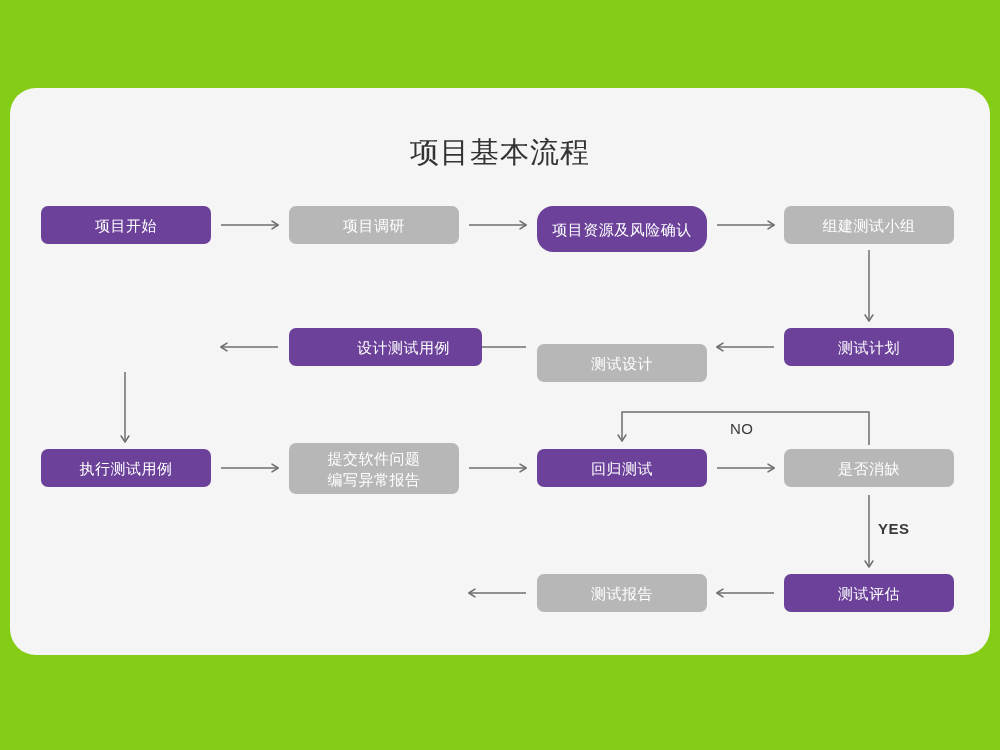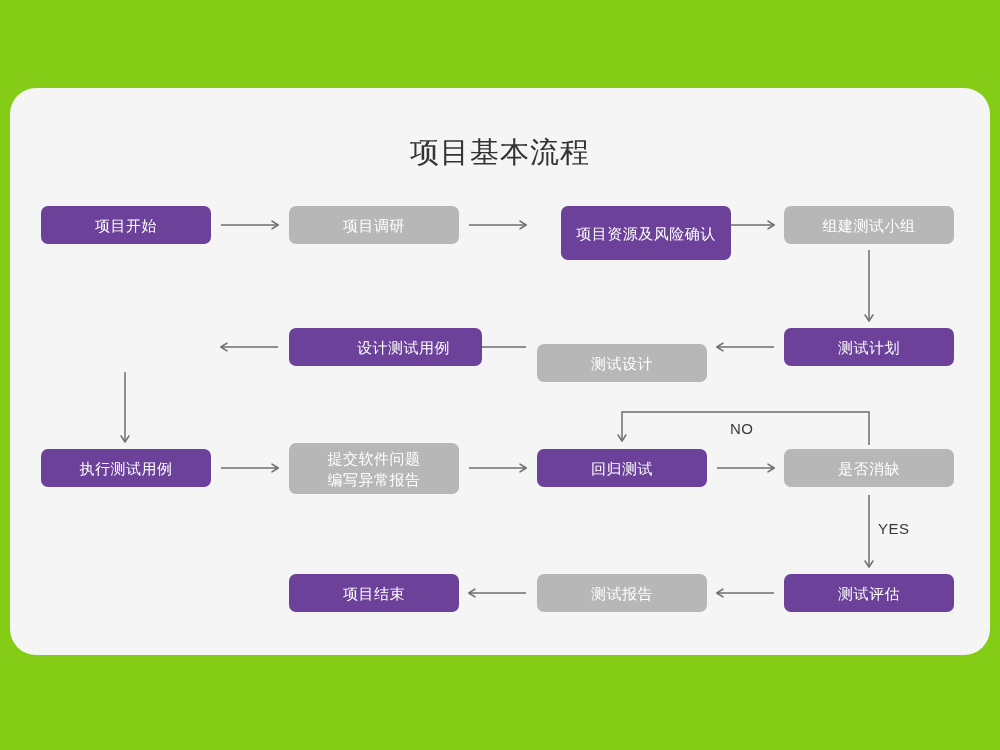--- a/index.html
+++ b/index.html
@@ -112,33 +112,32 @@
     <path d="M869,445 L869,412 L622,412 L622,441" fill="none" stroke="#6e6e6e" stroke-width="1.5" marker-end="url(#ah)"></path>
 
     <line x1="869" y1="495" x2="869" y2="567" stroke="#6e6e6e" stroke-width="1.5" marker-end="url(#ah)"></line>
 
     <line x1="774" y1="593" x2="717" y2="593" stroke="#6e6e6e" stroke-width="1.5" marker-end="url(#ah)"></line>
     <line x1="526" y1="593" x2="469" y2="593" stroke="#6e6e6e" stroke-width="1.5" marker-end="url(#ah)"></line>
   </svg>
 
   <div class="node purple" style="left:41px;  top:206px; width:170px; height:38px;">项目开始</div>
   <div class="node gray" style="left:289px; top:206px; width:170px; height:38px;">项目调研</div>
-  <div class="node purple" style="left:561px; top:206px; width:170px; height:54px;">项目资源及风险确认</div>
+  <div class="node purple" style="left:537px; top:206px; width:170px; height:46px;border-radius:16px;">项目资源及风险确认</div>
   <div class="node gray" style="left:784px; top:206px; width:170px; height:38px;">组建测试小组</div>
 
   <div class="node purple" style="left:289px; top:328px; width:193px; height:38px;padding-left:36px;">设计测试用例</div>
   <div class="node gray" style="left:537px; top:344px; width:170px; height:38px;">测试设计</div>
   <div class="node purple" style="left:784px; top:328px; width:170px; height:38px;">测试计划</div>
 
   <div class="node gray" style="left:289px; top:443px; width:170px; height:51px;">提交软件问题
 编写异常报告</div>
   <div class="node purple" style="left:41px;  top:449px; width:170px; height:38px;">执行测试用例</div>
   <div class="node purple" style="left:537px; top:449px; width:170px; height:38px;">回归测试</div>
   <div class="node gray" style="left:784px; top:449px; width:170px; height:38px;">是否消缺</div>
 
-  <div class="node purple" style="left:289px; top:574px; width:170px; height:38px;">项目结束</div>
   <div class="node gray" style="left:537px; top:574px; width:170px; height:38px;">测试报告</div>
   <div class="node purple" style="left:784px; top:574px; width:170px; height:38px;">测试评估</div>
 
   <div class="edge-label" style="left:730px; top:420px;">NO</div>
-  <div class="edge-label" style="left:878px; top:520px;">YES</div>
+  <div class="edge-label" style="left:878px; top:520px;font-weight:bold;">YES</div>
 
 </div>
 
 </body></html>

